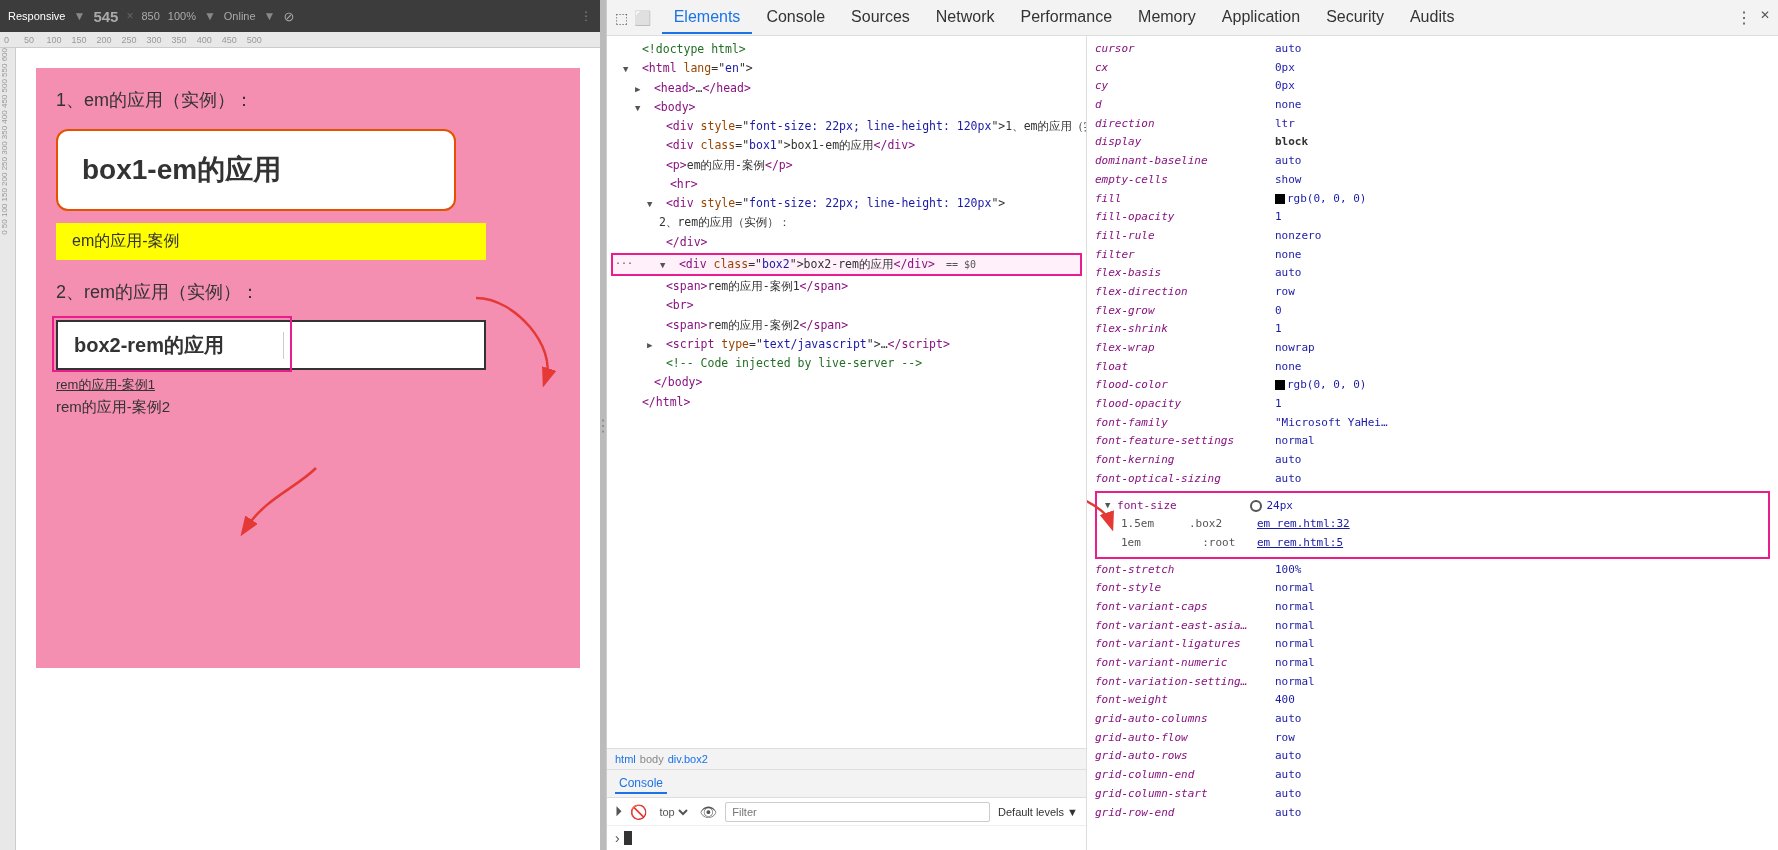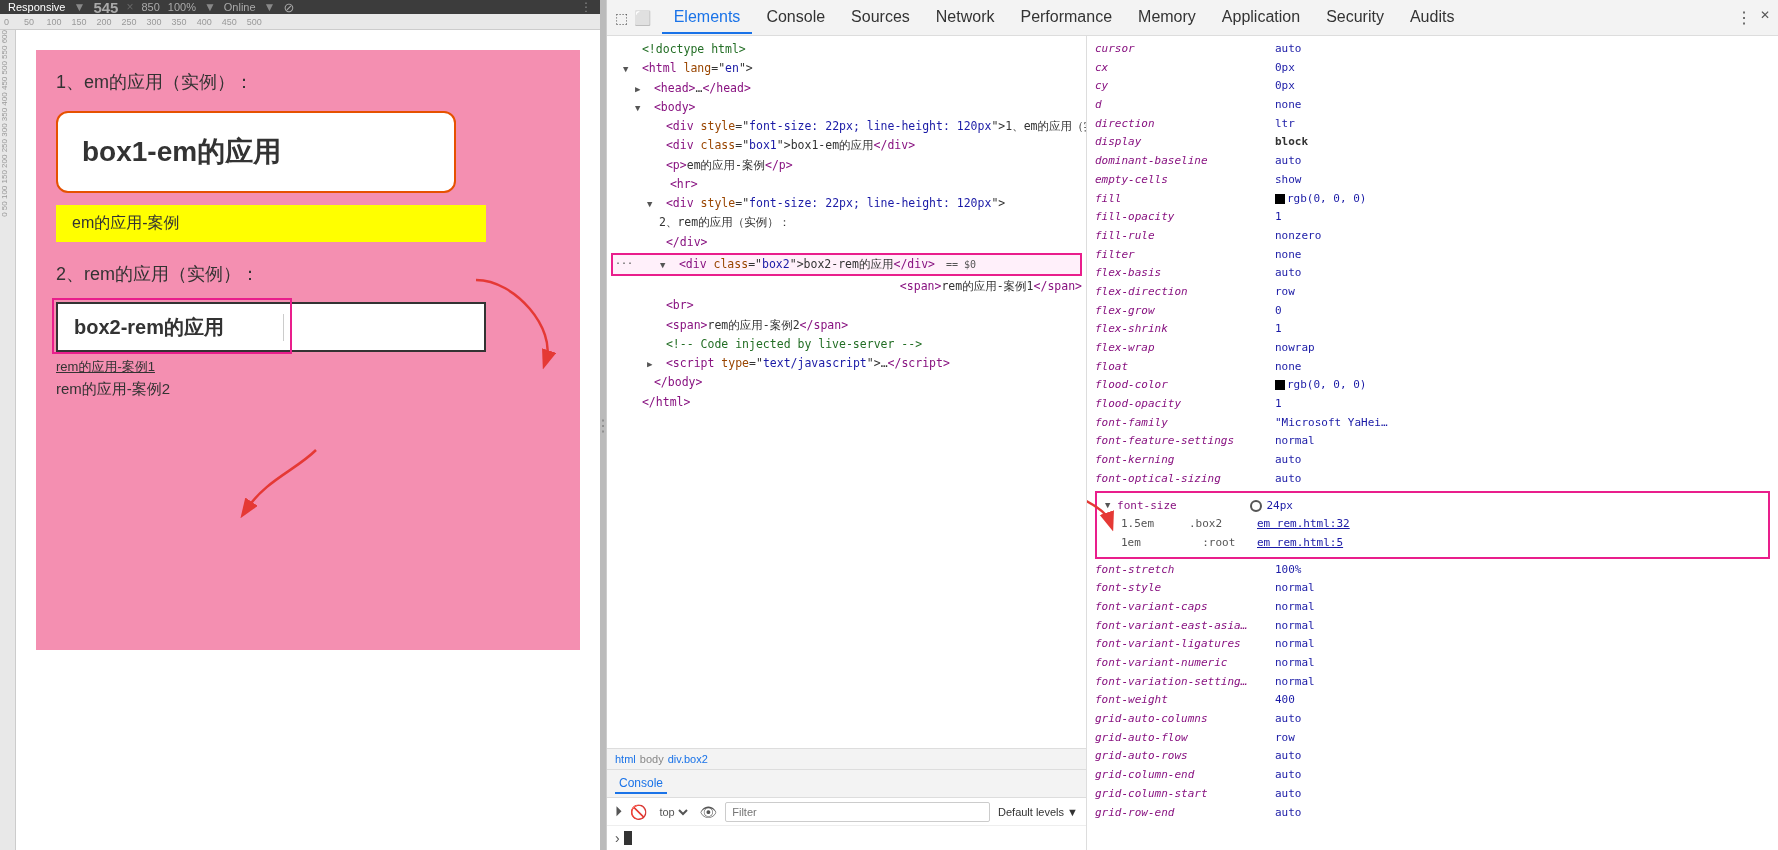--- a/index.html
+++ b/index.html
@@ -7,21 +7,21 @@
 
     
     #preview-panel {
       width: 600px;
       background: #ccc;
       display: flex;
       flex-direction: column;
       position: relative;
     }
     #toolbar-bar {
-      height: 14px;
+      height: 32px;
       background: #3c3c3c;
       display: flex;
       align-items: center;
       padding: 0 8px;
       gap: 8px;
       color: #ccc;
       font-size: 12px;
     }
     #ruler-h {
       height: 16px;
@@ -552,44 +552,44 @@
 
         <div class="el-line pink-box-highlight" style="padding-left:28px;padding-right:4px;border:2px solid #e91e8c;margin:1px 4px;background:#fff0fa;">
           <span style="color:#555;font-size:10px;position:absolute;left:2px;">···</span>
           <span style="display:inline-block;width:12px;"></span>
           <span class="triangle open"></span>
           <span class="tag">&lt;div</span>
           <span class="attr-name"> class</span><span>="</span><span class="attr-val">box2</span><span>"&gt;</span><span>box2-rem的应用</span><span class="tag">&lt;/div&gt;</span>
           <span style="color:#555;font-size:10px;margin-left:4px;">== $0</span>
         </div>
 
-        <div class="el-line" style="padding-left:40px;text-align:right;">
+        <div class="el-line" style="padding-left:40px;">
           <span class="triangle none"></span>
           <span class="tag">&lt;span&gt;</span><span>rem的应用-案例1</span><span class="tag">&lt;/span&gt;</span>
         </div>
 
         <div class="el-line" style="padding-left:40px;">
           <span class="triangle none"></span>
           <span class="tag">&lt;br&gt;</span>
         </div>
 
         <div class="el-line" style="padding-left:40px;">
           <span class="triangle none"></span>
           <span class="tag">&lt;span&gt;</span><span>rem的应用-案例2</span><span class="tag">&lt;/span&gt;</span>
-        </div>
-
-        <div class="el-line" style="padding-left:40px;">
-          <span class="triangle none"></span>
-          <span class="comment">&lt;!-- Code injected by live-server --&gt;</span>
         </div>
 
         <div class="el-line" style="padding-left:40px;">
           <span class="triangle closed"></span>
           <span class="tag">&lt;script</span>
           <span class="attr-name"> type</span><span>="</span><span class="attr-val">text/javascript</span><span>"&gt;</span><span>…</span><span class="tag">&lt;/script&gt;</span>
+        </div>
+
+        <div class="el-line" style="padding-left:40px;">
+          <span class="triangle none"></span>
+          <span class="comment">&lt;!-- Code injected by live-server --&gt;</span>
         </div>
 
         <div class="el-line" style="padding-left:28px;">
           <span class="triangle none"></span>
           <span class="tag">&lt;/body&gt;</span>
         </div>
 
         <div class="el-line">
           <span class="triangle none"></span>
           <span class="tag">&lt;/html&gt;</span>

